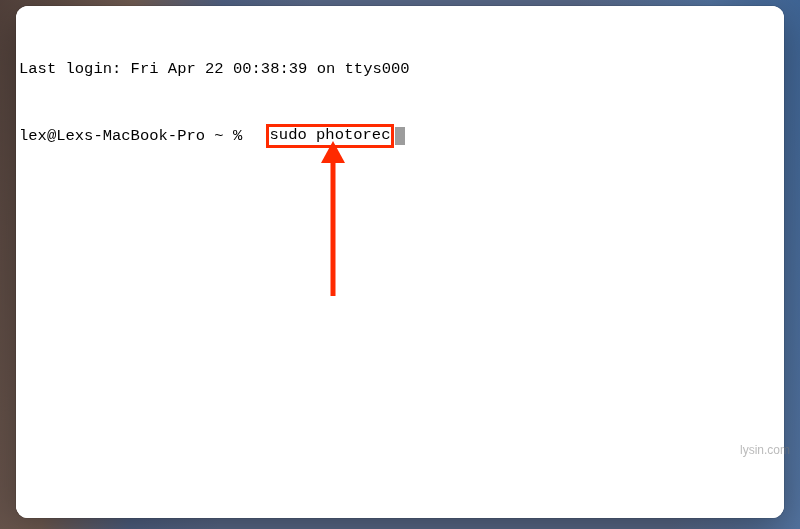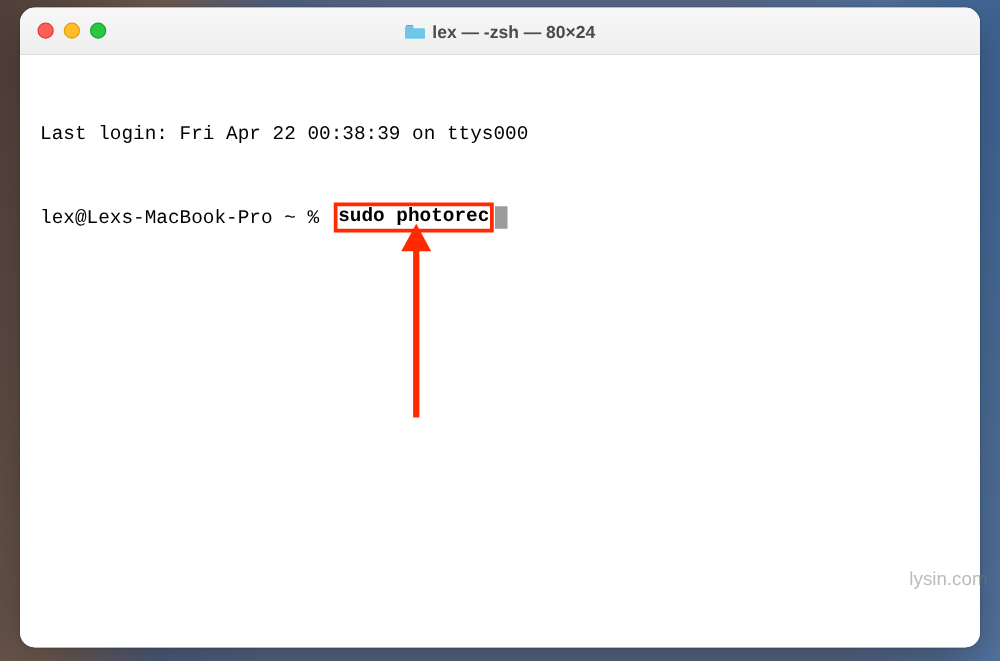--- a/index.html
+++ b/index.html
@@ -74,85 +74,68 @@
       color: #4a4a4a;
     }
     .folder-icon {
       width: 16px;
       height: 14px;
       display: inline-block;
     }
     .folder-icon svg { display: block; }
     .terminal-body {
       flex: 1;
-      padding: 10px 16px;
+      padding: 10px 3px;
       font-family: "Menlo", "Monaco", "Courier New", monospace;
       font-size: 15.5px;
       line-height: 1.4;
       color: #000;
       background: #fff;
       white-space: pre;
       position: relative;
     }
     .line { display: block; }
     .prompt-line { display: flex; align-items: center; }
     .highlight-box {
       border: 3px solid #ff2a00;
       padding: 0 1px;
-      margin-left: 2px;
+      margin-left: 14px;
       display: inline-block;
       line-height: 1.15;
-      font-weight: bold;
     }
     .cursor-block {
       display: inline-block;
       width: 10px;
       height: 18px;
       background: #9c9c9c;
       vertical-align: text-bottom;
       margin-left: 1px;
     }
     .annotation-arrow {
       position: absolute;
       left: 302px;
       top: 92px;
       pointer-events: none;
     }
     .annotation-arrow svg { display: block; }
     .watermark {
       position: absolute;
       right: 10px;
-      bottom: 57px;
-      font-size: 15px;
+      bottom: 72px;
+      font-size: 12px;
       color: rgba(120,120,120,0.5);
       font-family: sans-serif;
     }
   </style>
 </head>
 <body>
 
 <div class="desktop-bg"></div>
 
 <div class="window">
-  <div class="titlebar">
-    <div class="traffic-lights">
-      <div class="traffic-light tl-close"></div>
-      <div class="traffic-light tl-min"></div>
-      <div class="traffic-light tl-max"></div>
-    </div>
-    <div class="title-center">
-      <span class="folder-icon">
-        <svg width="16" height="14" viewBox="0 0 16 14">
-          <path d="M1 3 h5 l1.5 1.5 H15 a1 1 0 0 1 1 1 V12 a1 1 0 0 1 -1 1 H1 a1 1 0 0 1 -1 -1 V4 a1 1 0 0 1 1 -1 z" fill="#6ec6e8"></path>
-          <path d="M1 2 h5 l1 1 H1 z" fill="#4aa8d4"></path>
-        </svg>
-      </span>
-      <span class="title-text">lex — -zsh — 80×24</span>
-    </div>
-  </div>
 
   <div class="terminal-body">
     <span class="line">Last login: Fri Apr 22 00:38:39 on ttys000</span>
     <span class="prompt-line">
       <span>lex@Lexs-MacBook-Pro ~ % </span><span class="highlight-box"><span>sudo photorec</span></span><span class="cursor-block"></span>
     </span>
 
     <div class="annotation-arrow">
       <svg width="30" height="160">
         <line x1="15" y1="18" x2="15" y2="155" stroke="#ff2a00" stroke-width="5"></line>

